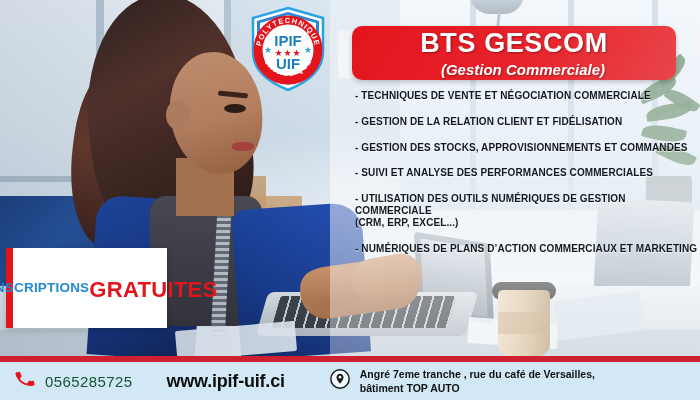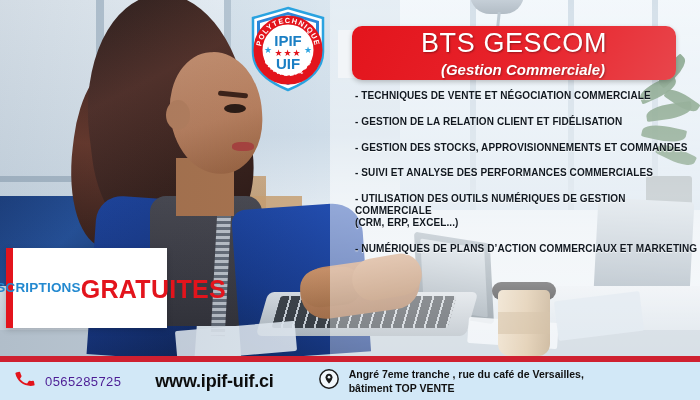--- a/index.html
+++ b/index.html
@@ -127,43 +127,43 @@
   
   .logo{position:absolute;left:247px;top:6px;width:82px;height:86px;}
   .logo svg{display:block;}
 
   
   .title-tab{position:absolute;left:338px;top:30px;width:30px;height:48px;background:#f2f5f8;}
   .title-banner{position:absolute;left:352px;top:26px;width:324px;height:54px;border-radius:10px;
     background:linear-gradient(120deg,#e3141c 0%,#e8242c 55%,#e8464c 100%);
     box-shadow:0 2px 5px rgba(0,0,0,.22);
     display:flex;flex-direction:column;align-items:center;justify-content:center;}
-  .title-main{color:#fff;font-size:27px;font-weight:normal;letter-spacing:.6px;line-height:1;
+  .title-main{color:#fff;font-size:27px;font-weight:bold;letter-spacing:.6px;line-height:1;
     text-shadow:1px 1px 2px rgba(0,0,0,.35);}
   .title-sub{color:#fff;font-size:15px;font-weight:bold;font-style:italic;line-height:1;margin-top:5px;
     text-shadow:1px 1px 2px rgba(0,0,0,.3);margin-left:18px;}
 
   
   .bullets{position:absolute;left:355px;top:90px;width:345px;}
   .bullet{color:#111820;font-size:10px;font-weight:bold;line-height:1.18;margin-bottom:14px;
     letter-spacing:.1px;text-shadow:0 1px 1px rgba(255,255,255,.85);white-space:pre-line;}
 
   
   .promo{position:absolute;left:6px;top:248px;width:161px;height:80px;background:#ffffff;
     border-left:7px solid #e3141c;box-sizing:border-box;
     display:flex;flex-direction:row;align-items:center;justify-content:center;
     box-shadow:0 2px 6px rgba(0,0,0,.18);}
   .promo-l1,.promo-l2{color:#2389d0;font-size:13.5px;font-weight:bold;line-height:1.22;letter-spacing:.2px;}
-  .promo-l3{color:#e3141c;font-size:25px;font-weight:bold;line-height:1.1;margin-top:4px;letter-spacing:.3px;}
+  .promo-l3{color:#e3141c;font-size:22px;font-weight:bold;line-height:1.1;margin-top:4px;letter-spacing:.3px;}
 
   
   .footer{position:absolute;left:0;top:356px;width:700px;height:44px;background:#d2e8f7;
     border-top:6px solid #cf2030;box-sizing:border-box;display:flex;align-items:center;}
   .foot-phone{display:flex;align-items:center;gap:9px;margin-left:14px;}
-  .foot-phone .num{font-size:13px;color:#4c1d95;letter-spacing:.4px;text-align:right;}
+  .foot-phone .num{font-size:15px;color:#14532d;letter-spacing:.4px;text-align:right;}
   .foot-web{margin-left:34px;font-size:18px;font-weight:bold;color:#0d0d0d;letter-spacing:-.2px;}
   .foot-addr{display:flex;align-items:center;gap:9px;margin-left:44px;}
   .foot-addr .txt{font-size:10.5px;font-weight:bold;color:#111;line-height:1.35;white-space:pre-line;}
 </style>
 </head>
 <body>
 
 <div class="banner">
 
   <div class="photo">
@@ -301,18 +301,18 @@
 
     <div class="foot-addr">
       <span>
         <svg width="22" height="22" viewBox="0 0 24 24">
           <circle cx="12" cy="12" r="10" fill="#f3f8fc" stroke="#1b1b1b" stroke-width="1.6"></circle>
           <path d="M12 6.2c-2.1 0-3.8 1.7-3.8 3.8 0 2.9 3.8 7 3.8 7s3.8-4.1 3.8-7c0-2.1-1.7-3.8-3.8-3.8z" fill="#1b1b1b"></path>
           <circle cx="12" cy="10" r="1.5" fill="#f3f8fc"></circle>
         </svg>
       </span>
       <span class="txt">Angré 7eme tranche , rue du café de Versailles,
- bâtiment TOP VENTE</span>
+ bâtiment TOP AUTO</span>
     </div>
 
   </div>
 
 </div>
 
 </body></html>

